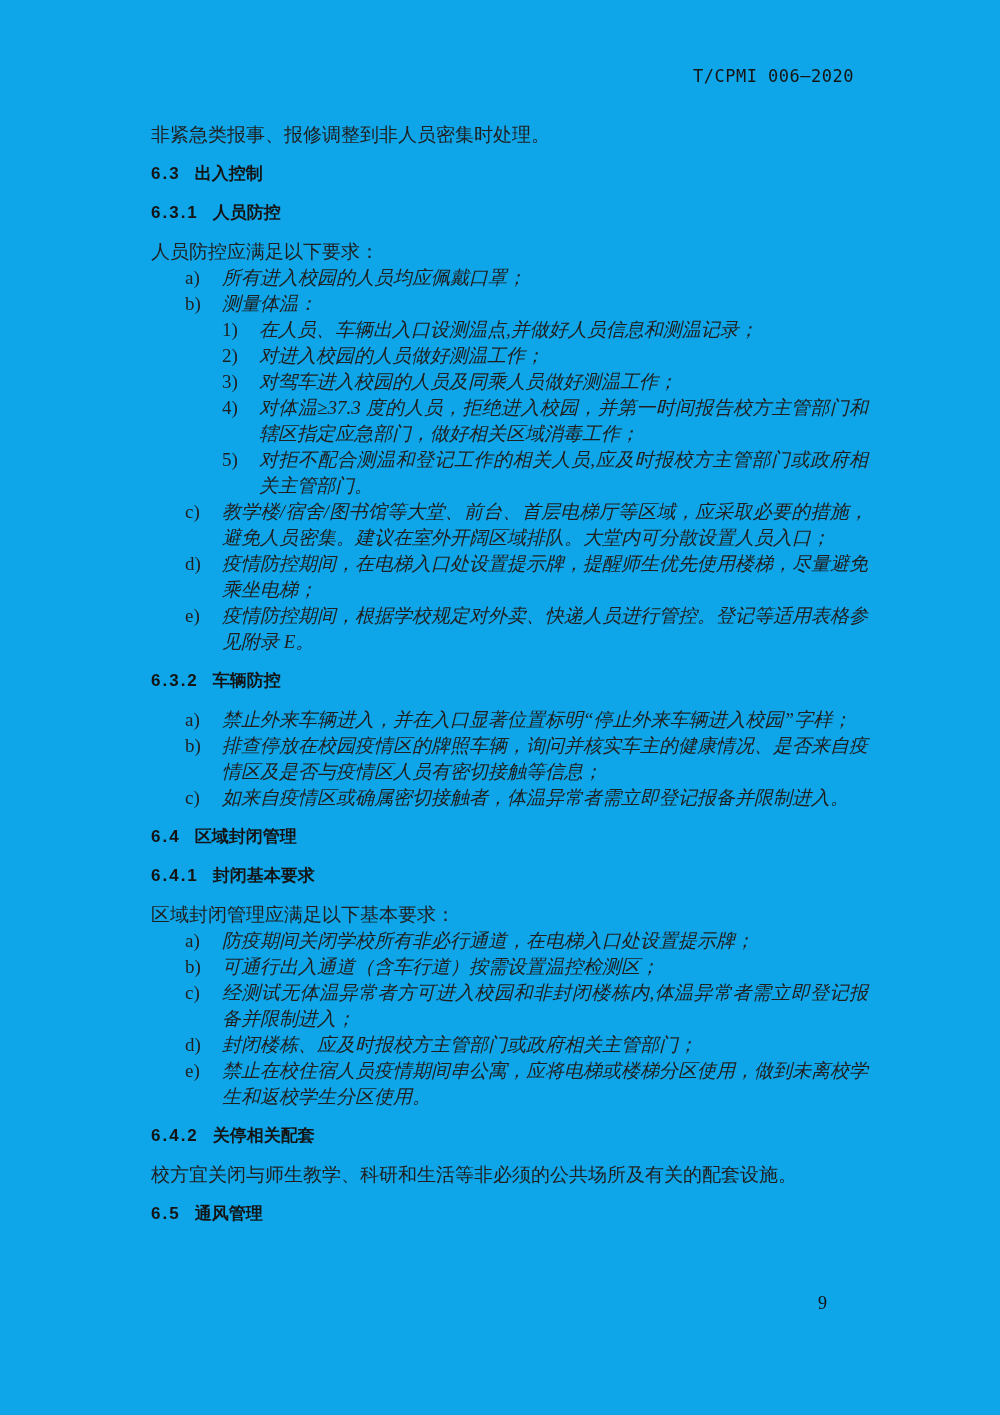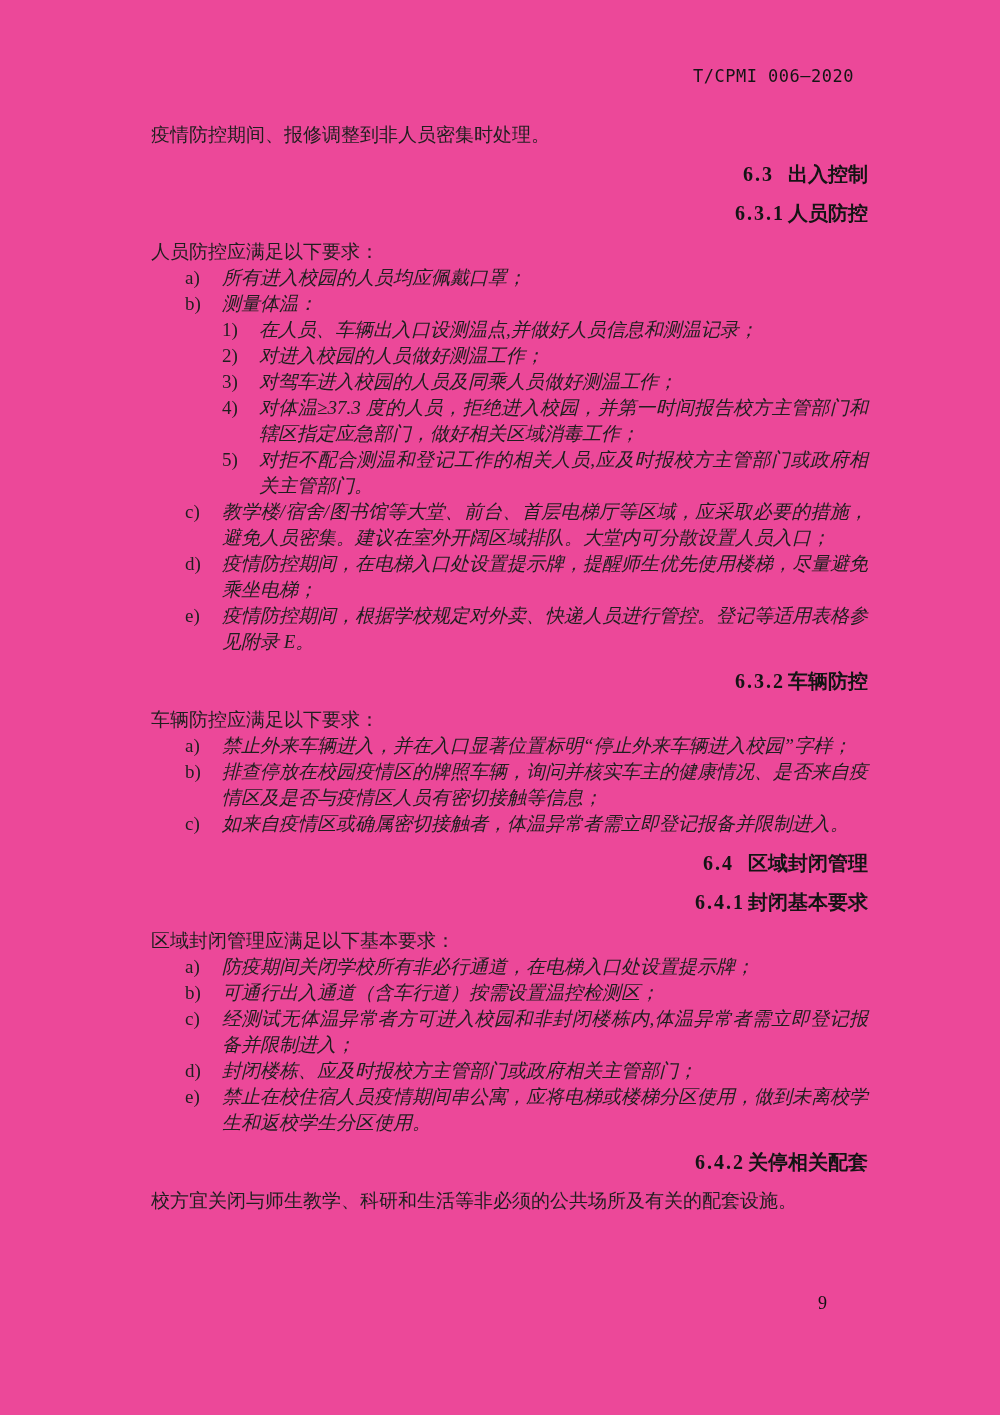--- a/index.html
+++ b/index.html
@@ -1,62 +1,62 @@
 <!DOCTYPE html>
 <html><head>
 <meta charset="utf-8">
 <style>
   html,body{margin:0;padding:0;background:#ffffff;}
   .page{
     position:relative;
     width:1000px;height:1415px;
-    background:#ec4899;
+    background:#0ea5e9;
     overflow:hidden;
     color:#1f1f1f;
     font-family:"Liberation Serif","DejaVu Serif",serif;
   }
   .doc-code{
     position:absolute;top:66px;right:146px;
     font-family:"DejaVu Sans Mono","Liberation Mono",monospace;
     font-size:17px;letter-spacing:.5px;color:#151515;
   }
   .content{
     position:absolute;left:151px;top:122px;width:717px;
     font-size:19px;line-height:26px;
     text-align:justify;
   }
   .content p{margin:0;}
   .indent{margin-left:34px;}
   .lead{margin-bottom:14px;}
   h2.sec,h3.sec{
-    font-family:Liberation Serif, serif;
-    font-weight:bold;font-size:20px;line-height:26px;
-    margin:13px 0;color:#141414;text-align:right;
+    font-family:Liberation Sans, sans-serif;
+    font-weight:bold;font-size:17px;line-height:26px;
+    margin:13px 0;color:#141414;text-align:left;
   }
   .sec .num{letter-spacing:2px;margin-right:14px;}
-  h3.sec .num{margin-right:3px;}
+  h3.sec .num{margin-right:14px;}
   .li{display:flex;margin-left:34px;}
   .li.l2{margin-left:71px;}
   .marker{flex:0 0 37px;}
   .li-text{flex:1;font-style:italic;}
   .page-number{
     position:absolute;top:1293px;left:818px;
     font-size:18px;color:#111;
   }
 </style>
 </head>
 <body>
 
 <div class="page">
 
   <div class="doc-code">T/CPMI 006—2020</div>
 
   <div class="content">
 
-    <p class="indent lead">疫情防控期间、报修调整到非人员密集时处理。</p>
+    <p class="indent lead">非紧急类报事、报修调整到非人员密集时处理。</p>
 
     <h2 class="sec">
       <span class="num">6.3</span><span>出入控制</span>
     </h2>
 
     <h3 class="sec">
       <span class="num">6.3.1</span><span>人员防控</span>
     </h3>
     <p class="indent">人员防控应满足以下要求：</p>
 
@@ -97,21 +97,20 @@
       <span class="li-text">疫情防控期间，在电梯入口处设置提示牌，提醒师生优先使用楼梯，尽量避免乘坐电梯；</span>
     </div>
     <div class="li">
       <span class="marker">e)</span>
       <span class="li-text">疫情防控期间，根据学校规定对外卖、快递人员进行管控。登记等适用表格参见附录 E。</span>
     </div>
 
     <h3 class="sec">
       <span class="num">6.3.2</span><span>车辆防控</span>
     </h3>
-    <p class="indent">车辆防控应满足以下要求：</p>
 
     <div class="li">
       <span class="marker">a)</span>
       <span class="li-text">禁止外来车辆进入，并在入口显著位置标明“停止外来车辆进入校园”字样；</span>
     </div>
     <div class="li">
       <span class="marker">b)</span>
       <span class="li-text">排查停放在校园疫情区的牌照车辆，询问并核实车主的健康情况、是否来自疫情区及是否与疫情区人员有密切接触等信息；</span>
     </div>
     <div class="li">
@@ -147,18 +146,21 @@
     <div class="li">
       <span class="marker">e)</span>
       <span class="li-text">禁止在校住宿人员疫情期间串公寓，应将电梯或楼梯分区使用，做到未离校学生和返校学生分区使用。</span>
     </div>
 
     <h3 class="sec">
       <span class="num">6.4.2</span><span>关停相关配套</span>
     </h3>
     <p class="indent">校方宜关闭与师生教学、科研和生活等非必须的公共场所及有关的配套设施。</p>
 
+    <h2 class="sec">
+      <span class="num">6.5</span><span>通风管理</span>
+    </h2>
 
   </div>
 
   <div class="page-number">9</div>
 
 </div>
 
 </body></html>

